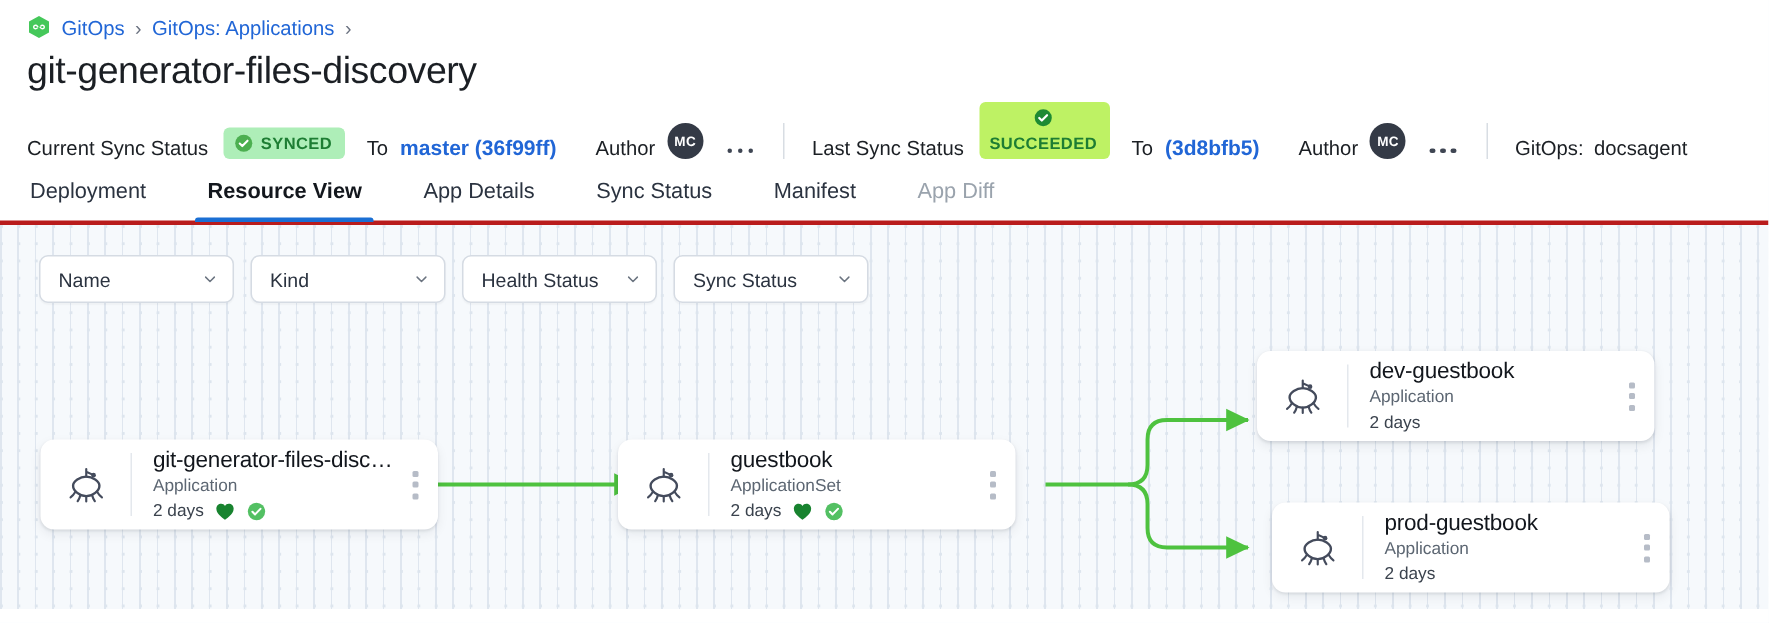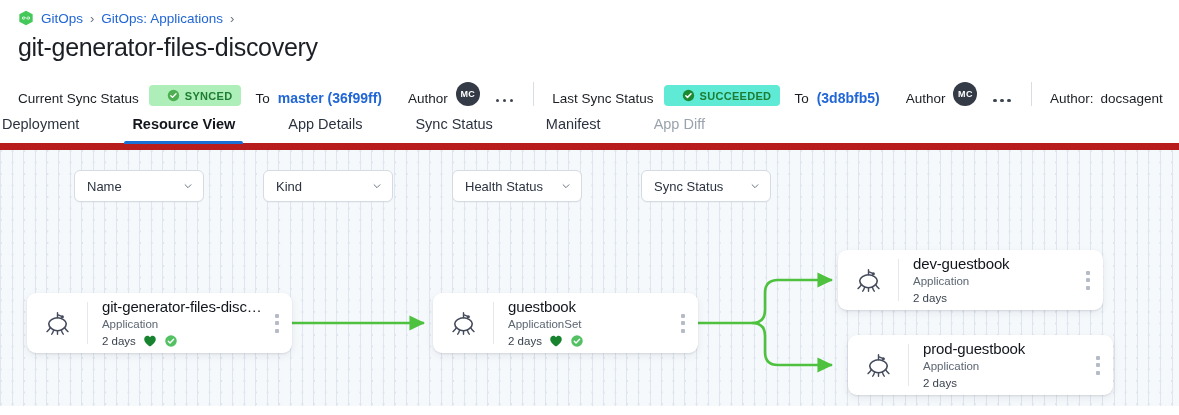--- a/index.html
+++ b/index.html
@@ -52,28 +52,28 @@
     font-size: 13.5px;
     color: #1b1f24;
   }
   .sb-label { color: #1b1f24; white-space: nowrap; }
   .sb-gap { width: 10px; }
 
   .badge {
     display: inline-flex; align-items: center;
     gap: 5px;
     border-radius: 4px;
-    padding: 4px 9px 4px 18px;
+    padding: 4px 9px 4px 7px;
     font-size: 11px;
     font-weight: bold;
     letter-spacing: 0.3px;
     white-space: nowrap;
   }
   .badge.synced { background: #aeeeb8; color: #1d7d33; }
-  .badge.succeeded { background: #5eead4; color: #1d7d33; }
+  .badge.succeeded { background: #bef264; color: #1d7d33; flex-direction: column; }
 
   .badge-ico { width: 13px; height: 13px; display: block; flex: 0 0 13px; }
 
   .sb-to { color: #1b1f24; margin: 0 8px 0 14px; }
   .sb-rev {
     color: #2166d6; font-weight: bold; font-size: 14px;
     text-decoration: none; white-space: nowrap;
   }
   .avatar {
     width: 24px; height: 24px; border-radius: 50%;
@@ -88,24 +88,25 @@
     margin-left: 14px; padding: 4px 2px;
     cursor: pointer;
   }
   .kebab-h i { width: 3.5px; height: 3.5px; border-radius: 50%; background: #3f4653; display: block; }
   .vdiv { width: 1px; height: 24px; background: #d8dde3; margin: 0 18px; }
   .agent { color: #1b1f24; font-size: 13.5px; white-space: nowrap; }
 
   
   .tabs {
     display: flex; align-items: flex-end;
+    padding-left: 18px;
     height: 38px;
     margin-top: 6px;
-    border-bottom: 7px solid #b91c1c;
-    gap: 15px;
+    border-bottom: 3px solid #b91c1c;
+    gap: 3px;
   }
   .tab {
     position: relative;
     padding: 0 19px 11px 19px;
     font-size: 14.5px;
     color: #2b3340;
     cursor: pointer;
     white-space: nowrap;
     line-height: 16px;
   }
@@ -149,21 +150,20 @@
     width: 130px; height: 32px;
     background: #fff;
     border: 1px solid #d5dbe3;
     border-radius: 6px;
     display: flex; align-items: center;
     justify-content: space-between;
     padding: 0 10px 0 12px;
     font-size: 13px; color: #2b3340;
     cursor: pointer;
     box-shadow: 0 1px 1px rgba(16,24,40,0.03);
-    margin-left: 48px;
   }
   .select .chev { width: 10px; height: 10px; flex: 0 0 10px; }
 
   
   .edges { position: absolute; inset: 0; z-index: 2; pointer-events: none; }
 
   
   .node {
     position: absolute;
     background: #fff;
@@ -254,21 +254,21 @@
     <span class="sb-label">Author</span>
     <span class="avatar">MC</span>
     <span class="kebab-h">
         <i></i>
         <i></i>
         <i></i>
       </span>
 
     <span class="vdiv"></span>
 
-    <span class="agent">Author:</span>
+    <span class="agent">GitOps:</span>
     <span style="width:7px"></span>
     <span class="agent">docsagent</span>
   </div>
 
   <div class="tabs">
     <div class="tab">Deployment</div>
     <div class="tab active">Resource View</div>
     <div class="tab">App Details</div>
     <div class="tab">Sync Status</div>
     <div class="tab">Manifest</div>
@@ -344,21 +344,21 @@
           </svg>
         </div>
       </div>
       <div class="node-kebab">
           <i></i>
           <i></i>
           <i></i>
         </div>
     </div>
 
-    <div class="node" style="left:433px; top:143px; width:265px; height:60px;">
+    <div class="node" style="left:412px; top:143px; width:265px; height:60px;">
       <div class="node-ico">
         <svg viewBox="0 0 32 32">
           <path d="M16 3.2 L16 9.2 M16 5.4 L21 7.6" stroke="#444b5c" stroke-width="1.7" fill="none" stroke-linecap="round"></path>
           <circle cx="21.8" cy="8.0" r="1.8" fill="#444b5c"></circle>
           <path d="M16 9.2 C11 9.2 5.6 12.6 5.6 16.3 C5.6 20.5 11 24.6 16 24.6 C21 24.6 26.4 20.5 26.4 16.3 C26.4 12.6 21 9.2 16 9.2 Z" fill="none" stroke="#444b5c" stroke-width="1.9" stroke-linejoin="round"></path>
           <path d="M7.6 21 C6.2 23.4 5 24.6 3.6 25.6 M11.4 23.8 C10.8 26 10.2 27.4 9.2 28.6 M20.6 23.8 C21.2 26 21.8 27.4 22.8 28.6 M24.4 21 C25.8 23.4 27 24.6 28.4 25.6 M16 24.6 L16 28.8" stroke="#444b5c" stroke-width="1.7" fill="none" stroke-linecap="round"></path>
         </svg>
       </div>
       <div class="node-divider"></div>
       <div class="node-body">
@@ -375,21 +375,21 @@
           </svg>
         </div>
       </div>
       <div class="node-kebab">
           <i></i>
           <i></i>
           <i></i>
         </div>
     </div>
 
-    <div class="node" style="left:838px; top:100px; width:265px; height:60px;justify-content:flex-end;">
+    <div class="node" style="left:838px; top:84px; width:265px; height:60px;justify-content:flex-end;">
       <div class="node-ico">
         <svg viewBox="0 0 32 32">
           <path d="M16 3.2 L16 9.2 M16 5.4 L21 7.6" stroke="#444b5c" stroke-width="1.7" fill="none" stroke-linecap="round"></path>
           <circle cx="21.8" cy="8.0" r="1.8" fill="#444b5c"></circle>
           <path d="M16 9.2 C11 9.2 5.6 12.6 5.6 16.3 C5.6 20.5 11 24.6 16 24.6 C21 24.6 26.4 20.5 26.4 16.3 C26.4 12.6 21 9.2 16 9.2 Z" fill="none" stroke="#444b5c" stroke-width="1.9" stroke-linejoin="round"></path>
           <path d="M7.6 21 C6.2 23.4 5 24.6 3.6 25.6 M11.4 23.8 C10.8 26 10.2 27.4 9.2 28.6 M20.6 23.8 C21.2 26 21.8 27.4 22.8 28.6 M24.4 21 C25.8 23.4 27 24.6 28.4 25.6 M16 24.6 L16 28.8" stroke="#444b5c" stroke-width="1.7" fill="none" stroke-linecap="round"></path>
         </svg>
       </div>
       <div class="node-divider"></div>
       <div class="node-body">

